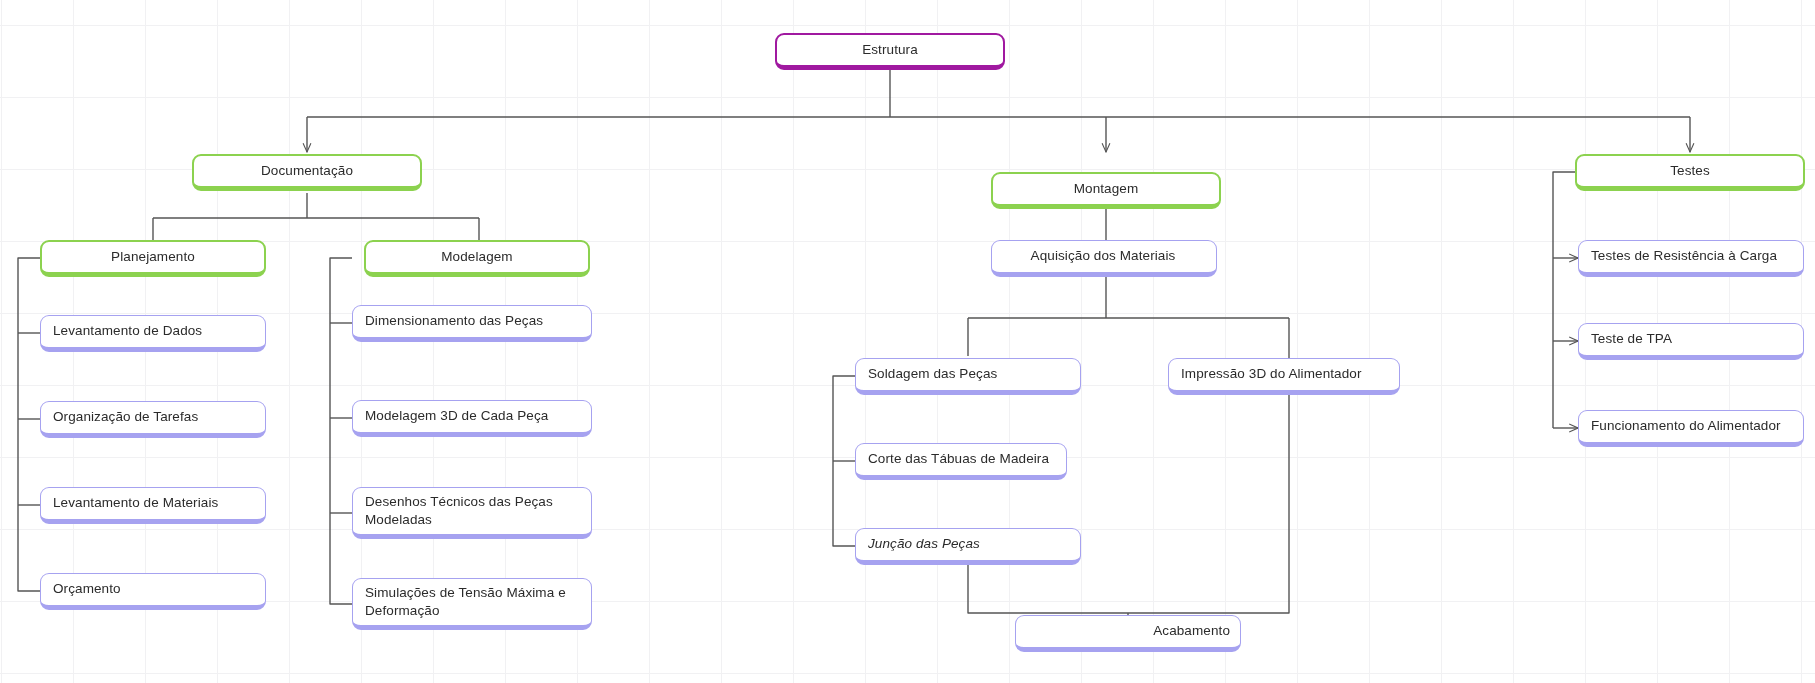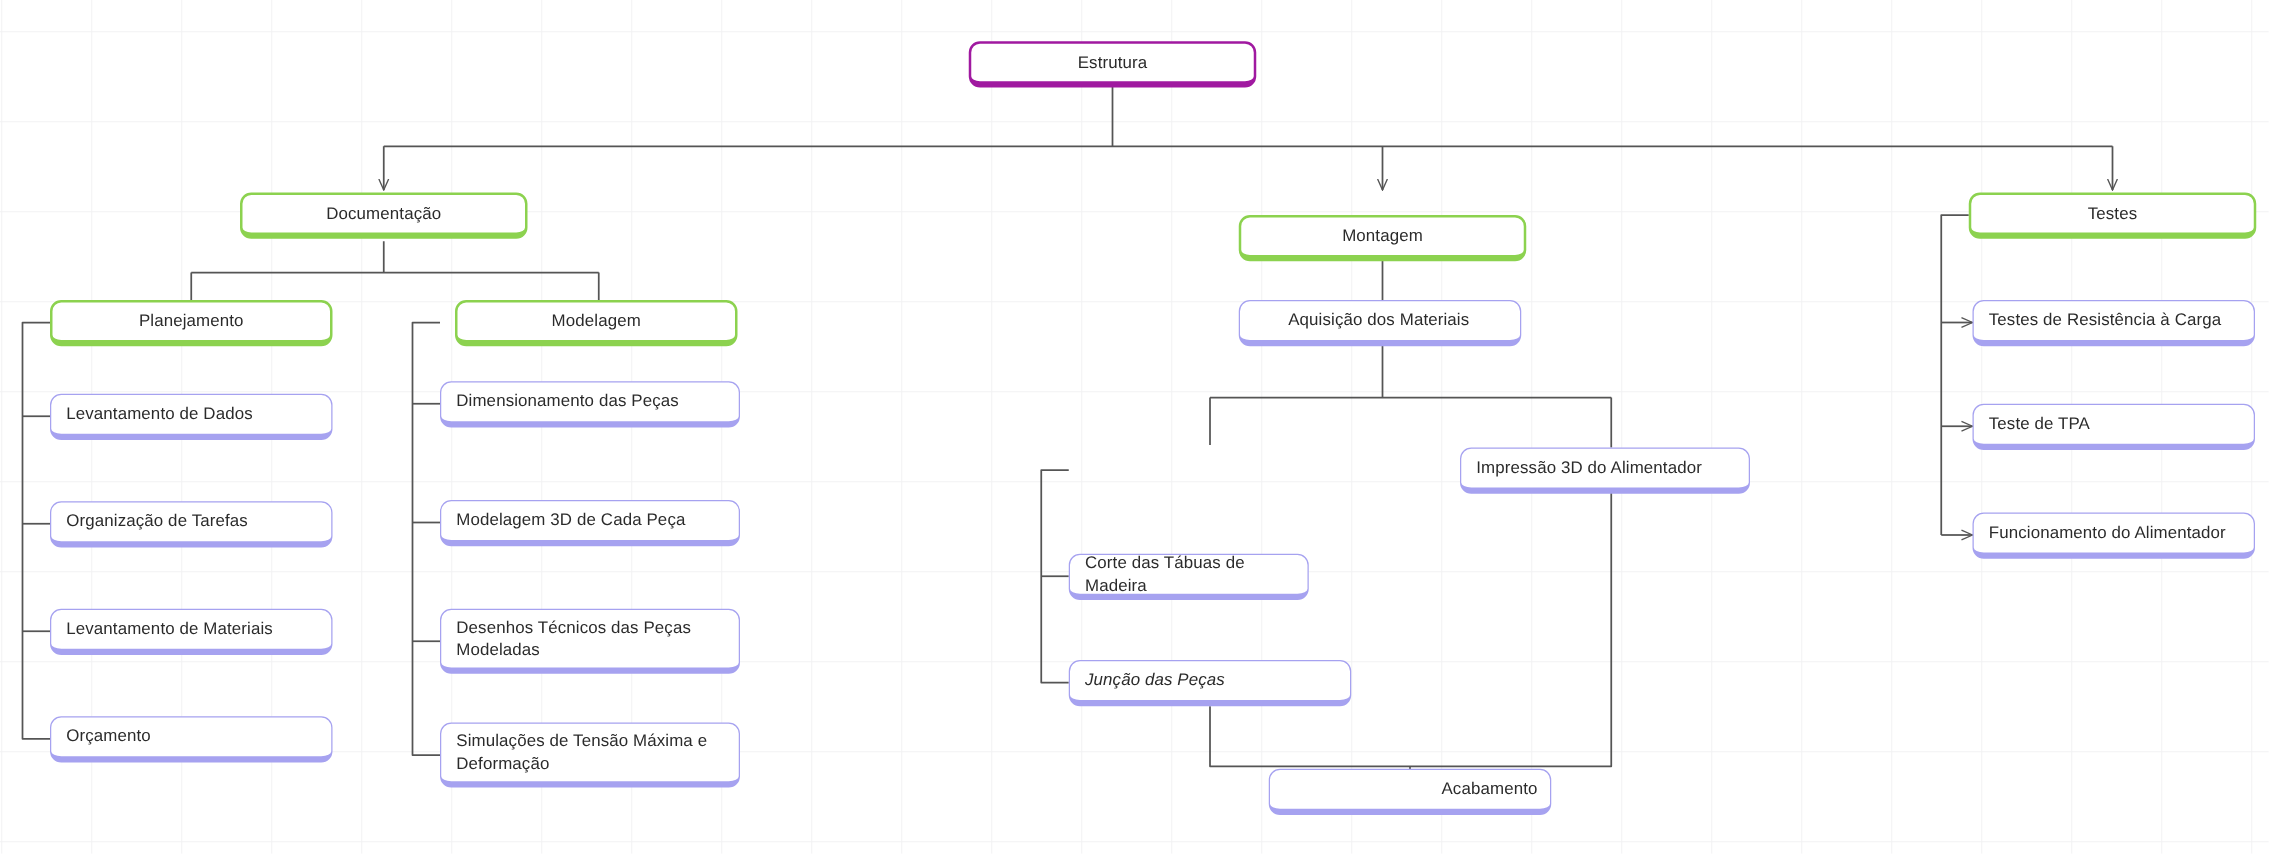--- a/index.html
+++ b/index.html
@@ -190,22 +190,25 @@
   </div>
 
   <div class="node n-lav" style="left:352px; top:578px; width:240px; height:52px;">
     <span class="node-label">Simulações de Tensão Máxima e Deformação</span>
   </div>
 
   <div class="node n-lav-center" style="left:991px; top:240px; width:226px; height:37px;">
     <span class="node-label">Aquisição dos Materiais</span>
   </div>
 
-
-  <div class="node n-lav" style="left:855px; top:443px; width:192px; height:37px;">
+  <div class="node n-lav" style="left:855px; top:358px; width:226px; height:37px;">
+    <span class="node-label">Soldagem das Peças</span>
+  </div>
+
+  <div class="node n-lav" style="left:855px; top:443px; width:212px; height:37px;">
     <span class="node-label">Corte das Tábuas de Madeira</span>
   </div>
 
   <div class="node n-lav" style="left:855px; top:528px; width:226px; height:37px;font-style:italic;">
     <span class="node-label">Junção das Peças</span>
   </div>
 
   <div class="node n-lav" style="left:1168px; top:358px; width:232px; height:37px;">
     <span class="node-label">Impressão 3D do Alimentador</span>
   </div>

